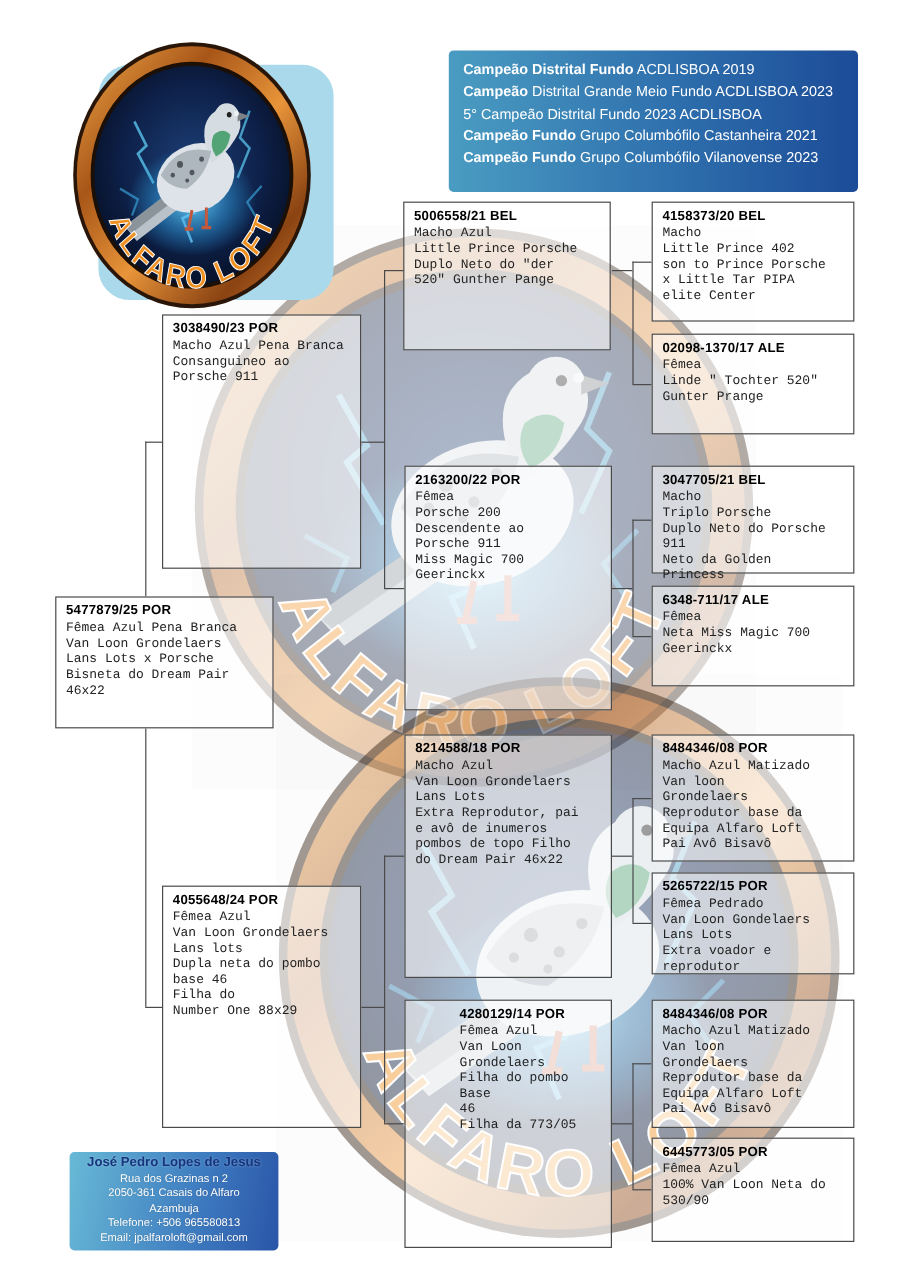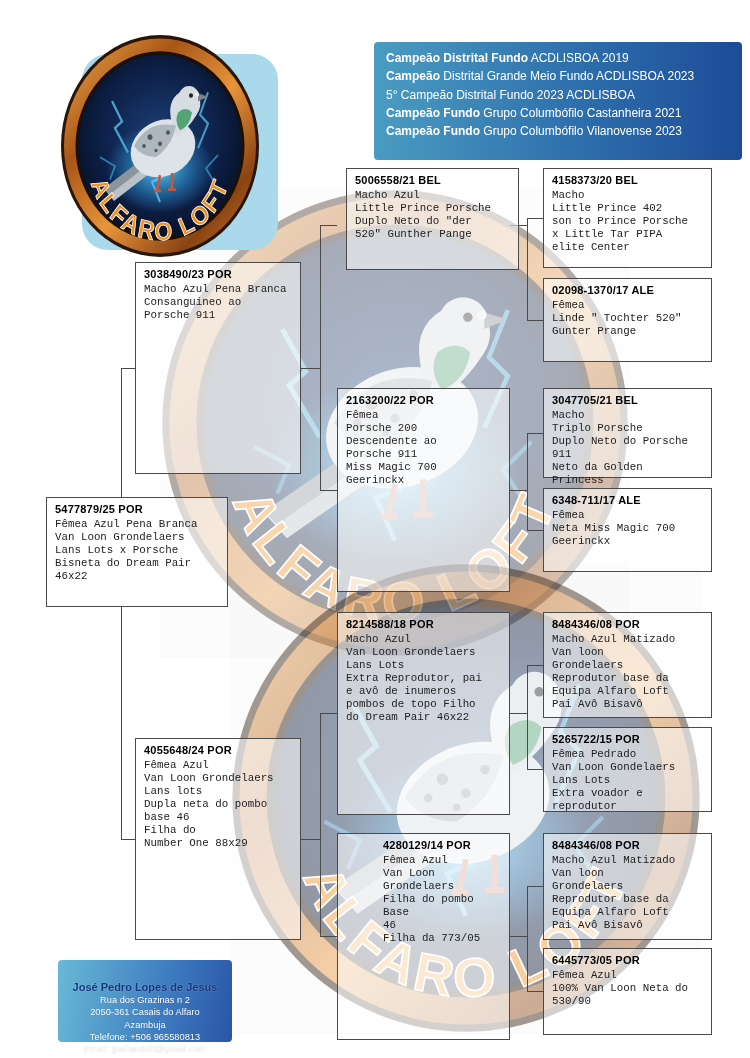--- a/index.html
+++ b/index.html
@@ -19,34 +19,34 @@
     position:absolute;z-index:2;border:1px solid #4a4a4a;
     background:rgba(255,255,255,0.55);padding:5px 8px;box-sizing:border-box;
   }
   .ring{font-size:11px;font-weight:bold;color:#000;margin-bottom:3px;letter-spacing:0.2px;}
   .pbody{
     font-family:"Liberation Mono","DejaVu Sans Mono",monospace;
     font-size:10.8px;line-height:13px;color:#222;white-space:pre-line;
   }
   
   .banner{
-    position:absolute;left:374px;top:42px;width:368px;height:118px;z-index:3;
+    position:absolute;left:374px;top:42px;width:341px;height:118px;z-index:3;
     background:linear-gradient(90deg,#4a9cc2 0%,#2e6fad 55%,#1c4c97 100%);
     border-radius:4px;color:#ffffff;padding:7px 4px 0 12px;box-sizing:border-box;
   }
   .bline{font-size:12px;line-height:18.3px;white-space:nowrap;}
   
   .logo-wrap{position:absolute;left:58px;top:32px;width:222px;height:228px;z-index:3;}
   .logo-bg{position:absolute;left:24px;top:22px;width:196px;height:196px;background:#abd9ec;border-radius:26px;}
   .logo-svg{position:absolute;left:2px;top:2px;width:200px;height:224px;}
   
   .contact{
     position:absolute;left:58px;top:960px;width:174px;height:82px;z-index:3;
     background:linear-gradient(100deg,#68b9d6 0%,#3e7cc0 60%,#2a55a8 100%);
-    border-radius:4px;text-align:center;color:#fff;padding-top:20px;box-sizing:border-box;
+    border-radius:4px;text-align:center;color:#fff;padding-top:2px;box-sizing:border-box;
   }
   .c-name{font-size:11px;font-weight:bold;color:#17357e;text-shadow:0 0 2px rgba(255,255,255,0.35);line-height:14px;}
   .c-details{font-size:9.3px;line-height:12.3px;white-space:pre-line;text-shadow:0 0 1px rgba(0,0,0,0.25);}
   
   .footer-credit{position:absolute;left:560px;top:1041px;width:156px;z-index:3;
     text-align:right;font-size:8.5px;color:#333;margin-top:40px;}
 </style>
 </head>
 <body>
 
@@ -171,21 +171,21 @@
 <div class="pbox" style="left:135px;top:738px;width:166px;height:202px;">
   <div class="ring">4055648/24 POR</div>
   <div class="pbody">Fêmea Azul
 Van Loon Grondelaers
 Lans lots
 Dupla neta do pombo
 base 46
 Filha do
 Number One 88x29</div>
 </div>
-<div class="pbox" style="left:346px;top:168px;width:173px;height:102px;">
+<div class="pbox" style="left:336px;top:168px;width:173px;height:124px;">
   <div class="ring">5006558/21 BEL</div>
   <div class="pbody">Macho Azul
 Little Prince Porsche
 Duplo Neto do "der
 520" Gunther Pange</div>
 </div>
 <div class="pbox" style="left:337px;top:388px;width:173px;height:204px;">
   <div class="ring">2163200/22 POR</div>
   <div class="pbody">Fêmea
 Porsche 200

